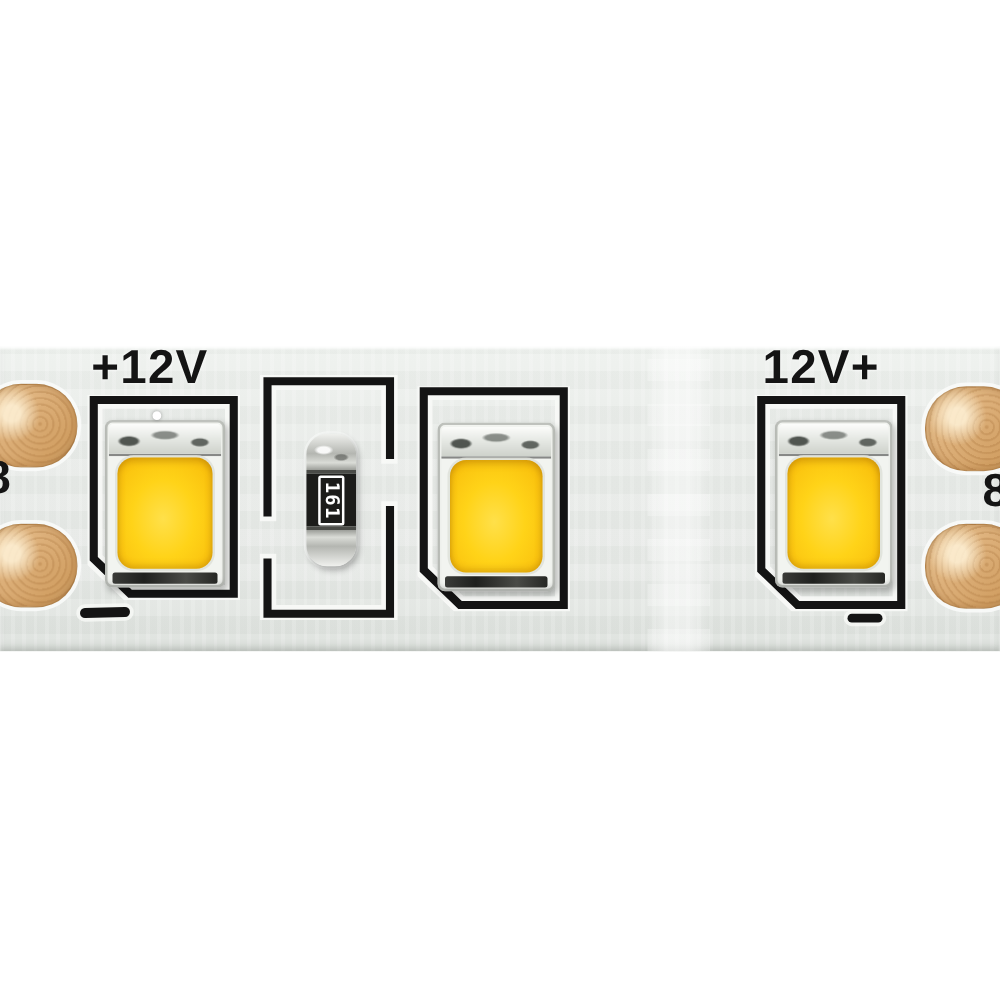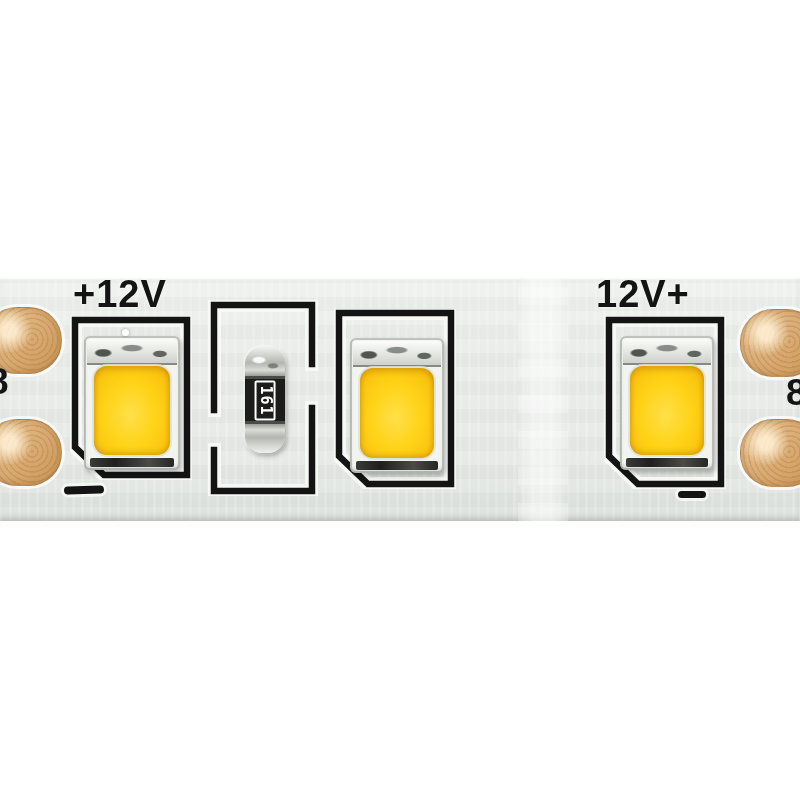--- a/index.html
+++ b/index.html
@@ -37,21 +37,21 @@
   .pad-lb{left:-16px;top:142px;width:76px;height:65px;}
   .pad-rt{left:740px;top:32px;width:78px;height:66px;}
   .pad-rb{left:740px;top:142px;width:78px;height:66px;}
   
   .label{
     position:absolute;top:1px;color:var(--print,#121212);
     font-size:38px;font-weight:700;letter-spacing:1px;line-height:32px;
     text-shadow:0 0 3px rgba(255,255,255,.9);white-space:nowrap;
   }
   .label-l{left:44px;margin-left:29px;}
-  .label-r{left:596px;}
+  .label-r{left:610px;}
   .glyph{
     position:absolute;color:var(--print,#121212);
     font-size:37px;font-weight:700;line-height:34px;
   }
   .glyph-l{left:-12px;top:88px;}
   .glyph-r{left:786px;top:99px;}
   .minus{
     position:absolute;height:8px;background:var(--print,#121212);border-radius:4px;
     box-shadow:0 0 0 3px rgba(249,251,248,.75);
   }

